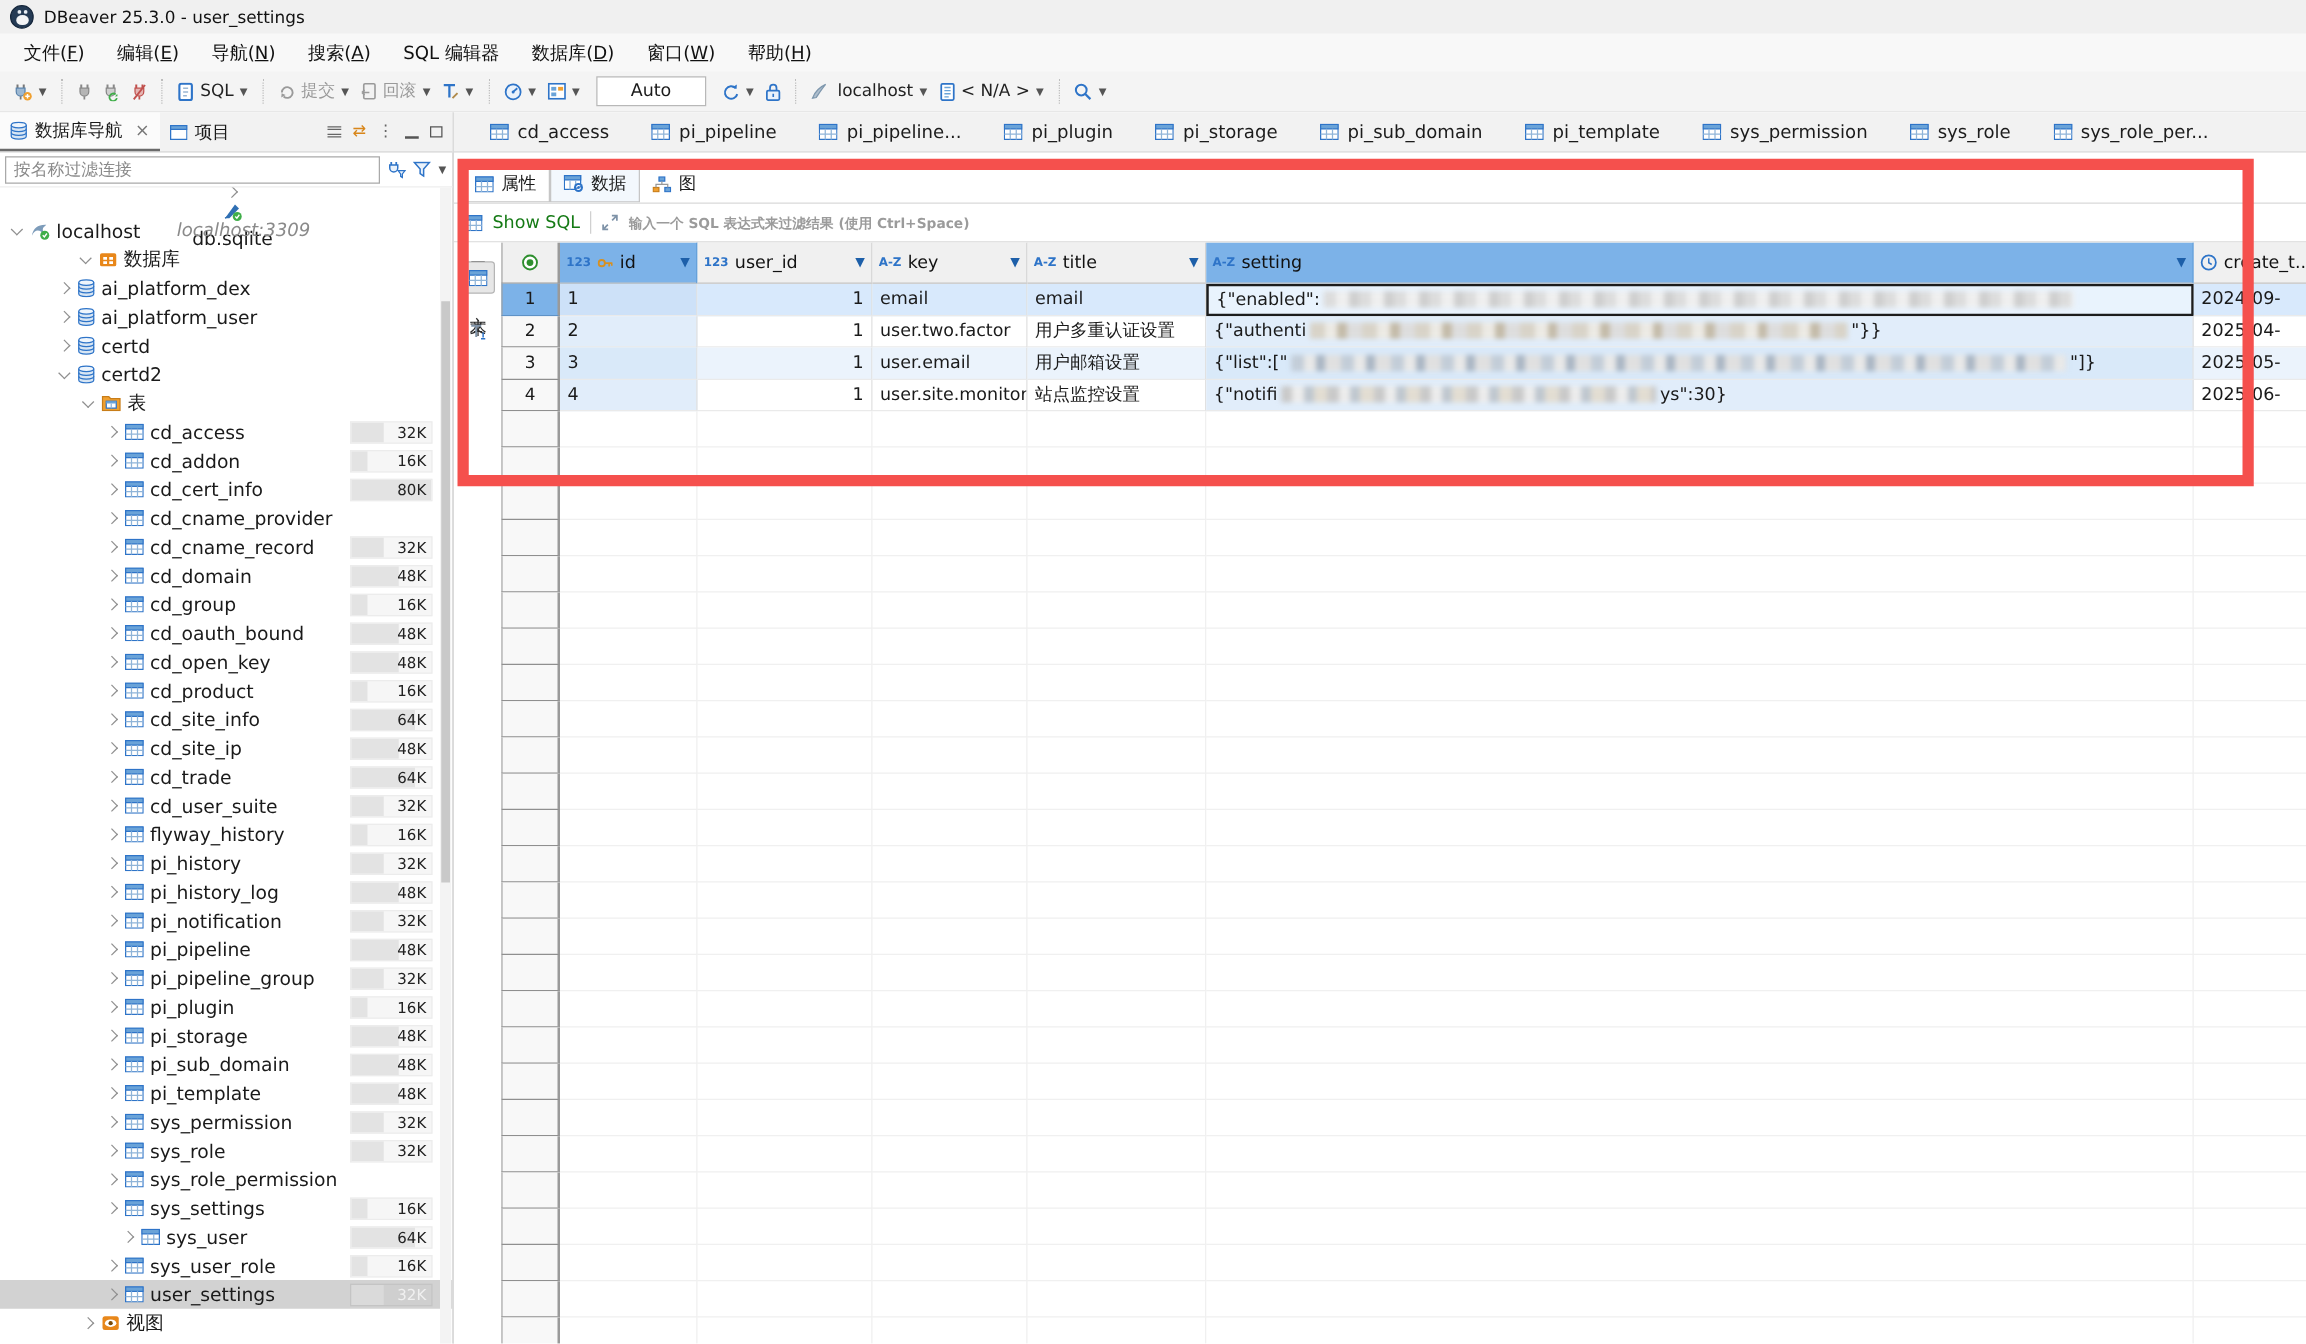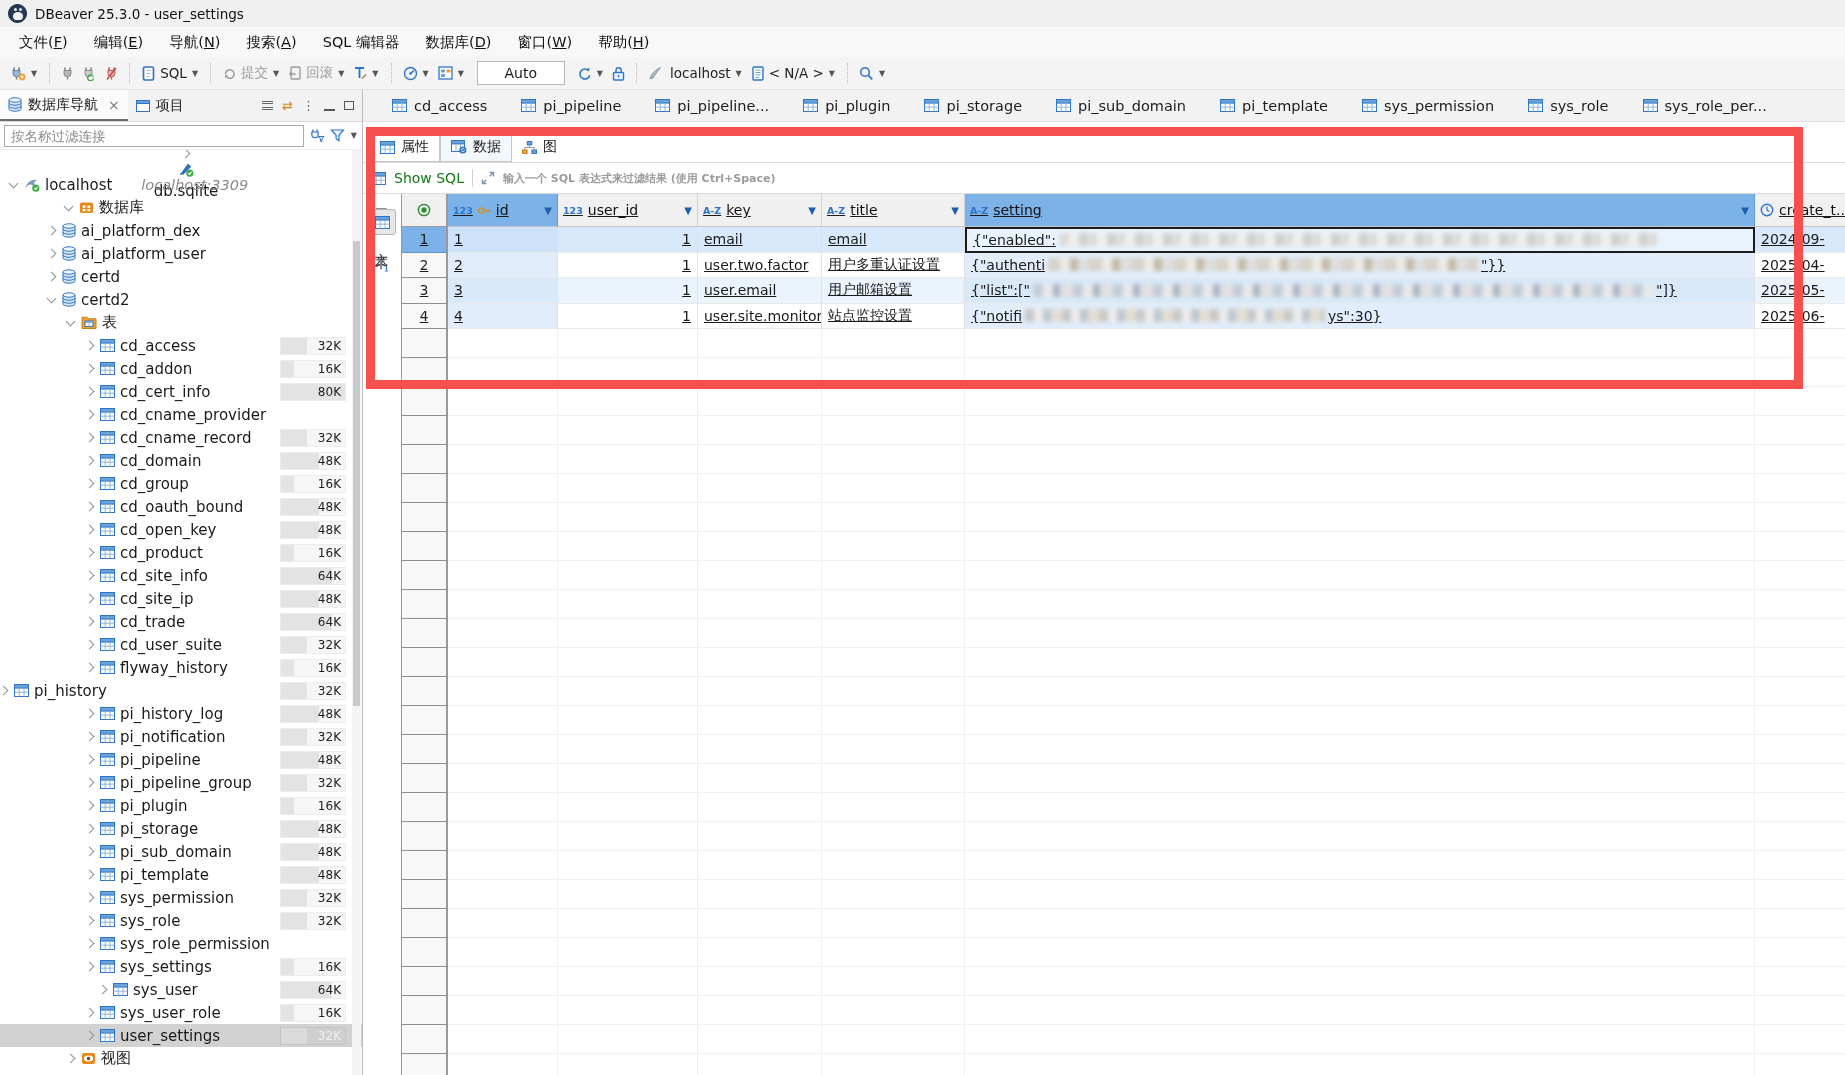--- a/index.html
+++ b/index.html
@@ -77,21 +77,21 @@
   .sqlf-sep { width:1px; height:18px; background:#d0d0d0; }
   .sqlfilter-input { flex:1; border:none; outline:none; font-size:11px; font-family:inherit; color:#333; background:transparent;font-weight:bold; }
   .sqlfilter-input::placeholder { color:#9b9b9b; }
 
   .grid { position:absolute; top:104px; left:0; right:0; bottom:0; }
   .grid-strip { position:absolute; left:0; top:0; width:38px; bottom:0; display:flex; flex-direction:column; align-items:center; padding-top:4px; gap:7px; background:#fff; }
   .vtext { writing-mode:vertical-rl; font-size:13.5px; color:#2b2b2b; letter-spacing:2px; }
   .strip-btn { width:27px; height:26px; border:1px solid #b5b5b5; border-radius:3px; background:#e7e7e7; display:flex; align-items:center; justify-content:center; }
   .strip-plain { width:27px; height:24px; display:flex; align-items:center; justify-content:center; }
 
-  .grid-cols { position:absolute; left:38px; top:0; right:0; bottom:0; overflow:hidden;text-decoration:underline; }
+  .grid-cols { position:absolute; left:38px; top:0; right:0; bottom:0; overflow:hidden; }
   .grid-head { display:flex; height:33px; }
   .hcell { display:flex; align-items:center; gap:5px; padding:0 5px; background:#f0f0f0; border-right:1px solid #d2d2d2; border-bottom:1px solid #c4c4c4; position:relative; font-size:14px; color:#111; flex:0 0 auto; overflow:hidden; white-space:nowrap; }
   .hcell.colsel { background:#7cb2e8; border-right-color:#5f9bd6; }
   .hcell .sort-caret { position:absolute; right:5px; color:#1d5fa9; font-size:10px; }
   .type-badge { font-size:9.5px; font-weight:bold; color:#2e74c8; flex:0 0 auto; }
   .gutter-h { width:47px; flex:0 0 auto; display:flex; align-items:center; justify-content:center; background:#f0f0f0; border-right:2px solid #9a9a9a; border-left:1px solid #9a9a9a; border-bottom:1px solid #9a9a9a; }
 
   .grow { display:flex; height:25.5px; font-size:14px; }
   .gcell { display:flex; align-items:center; padding:0 6px; border-right:1px solid #e1e1e1; border-bottom:1px solid #eaeaea; white-space:nowrap; overflow:hidden; flex:0 0 auto; }
   .gcell.right { justify-content:flex-end; }
@@ -677,21 +677,21 @@
               <line x1="10" y1="4" x2="10" y2="12.5" stroke="#8fb4d8"></line>
               <line x1="0.5" y1="8.2" x2="14.5" y2="8.2" stroke="#8fb4d8"></line>
             </svg>
           </span>
           <span>flyway_history</span>
           <span class="size-badge">
             <span class="size-fill" style="width: 20%;"></span>
             <span class="size-text">16K</span>
           </span>
         </div>
-        <div class="tree-item" style="">
+        <div class="tree-item" style="padding-left: 86px;">
           <span class="chev"></span>
           <span class="ic">
             <svg width="15" height="13" viewBox="0 0 15 13">
               <rect x="0.5" y="0.5" width="14" height="12" fill="#fff" stroke="#2e74c8"></rect>
               <rect x="0.5" y="0.5" width="14" height="3.6" fill="#6aa3d8" stroke="#2e74c8"></rect>
               <line x1="5.2" y1="4" x2="5.2" y2="12.5" stroke="#8fb4d8"></line>
               <line x1="10" y1="4" x2="10" y2="12.5" stroke="#8fb4d8"></line>
               <line x1="0.5" y1="8.2" x2="14.5" y2="8.2" stroke="#8fb4d8"></line>
             </svg>
           </span>

